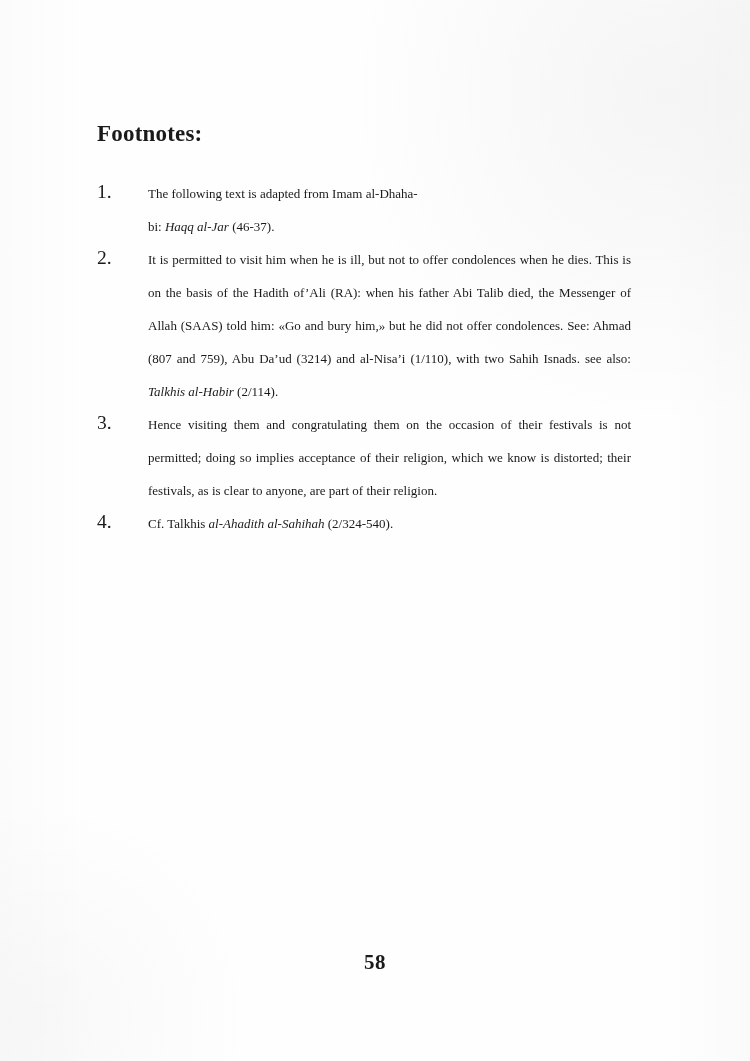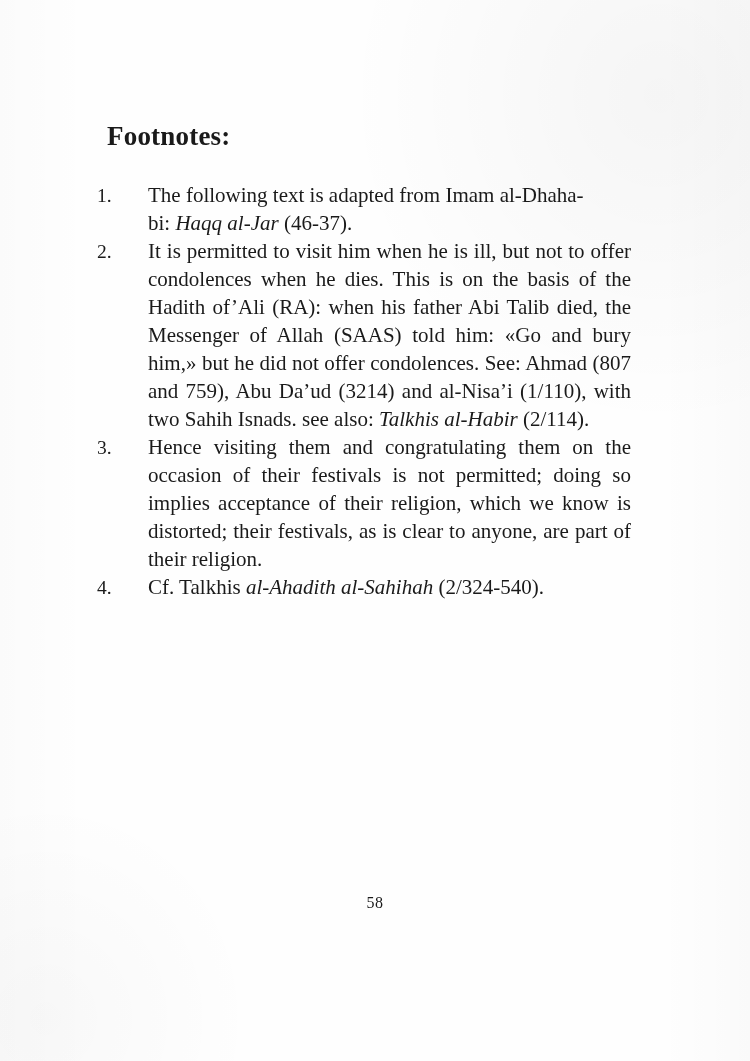--- a/index.html
+++ b/index.html
@@ -35,24 +35,24 @@
   }
 
   .content {
     position: absolute;
     left: 97px;
     top: 120px;
     width: 534px;
   }
 
   .footnotes-heading {
-    font-size: 27px;
+    font-size: 23px;
     font-weight: bold;
     letter-spacing: 0.2px;
-    margin: 0 0 29px 10px;
+    margin: 0 0 29px 0;
     line-height: 1.2;
   }
 
   .footnote-list {
     list-style: none;
     margin: 0;
     padding: 0;
   }
 
   .footnote-item {
@@ -65,41 +65,41 @@
     position: absolute;
     left: 0;
     top: 0;
     width: 30px;
     font-size: 19.5px;
     line-height: 29px;
     text-align: left;
   }
 
   .footnote-text {
-    font-size: 21px;
-    line-height: 28px;
+    font-size: 13px;
+    line-height: 33px;
     text-align: justify;
     text-justify: inter-word;
     hyphens: none;
     white-space: pre-wrap;
   }
 
   .footnote-text i,
   .footnote-text em {
     font-style: italic;
   }
 
   .page-number {
     position: absolute;
     left: 0;
     right: 0;
-    top: 894px;
+    top: 950px;
     text-align: center;
-    font-size: 16px;
-    font-weight: normal;
+    font-size: 21px;
+    font-weight: bold;
     letter-spacing: 0.5px;
   }
 </style>
 </head>
 <body>
 
 <div class="page">
   <div class="scan-noise"></div>
 
   <div class="content">

